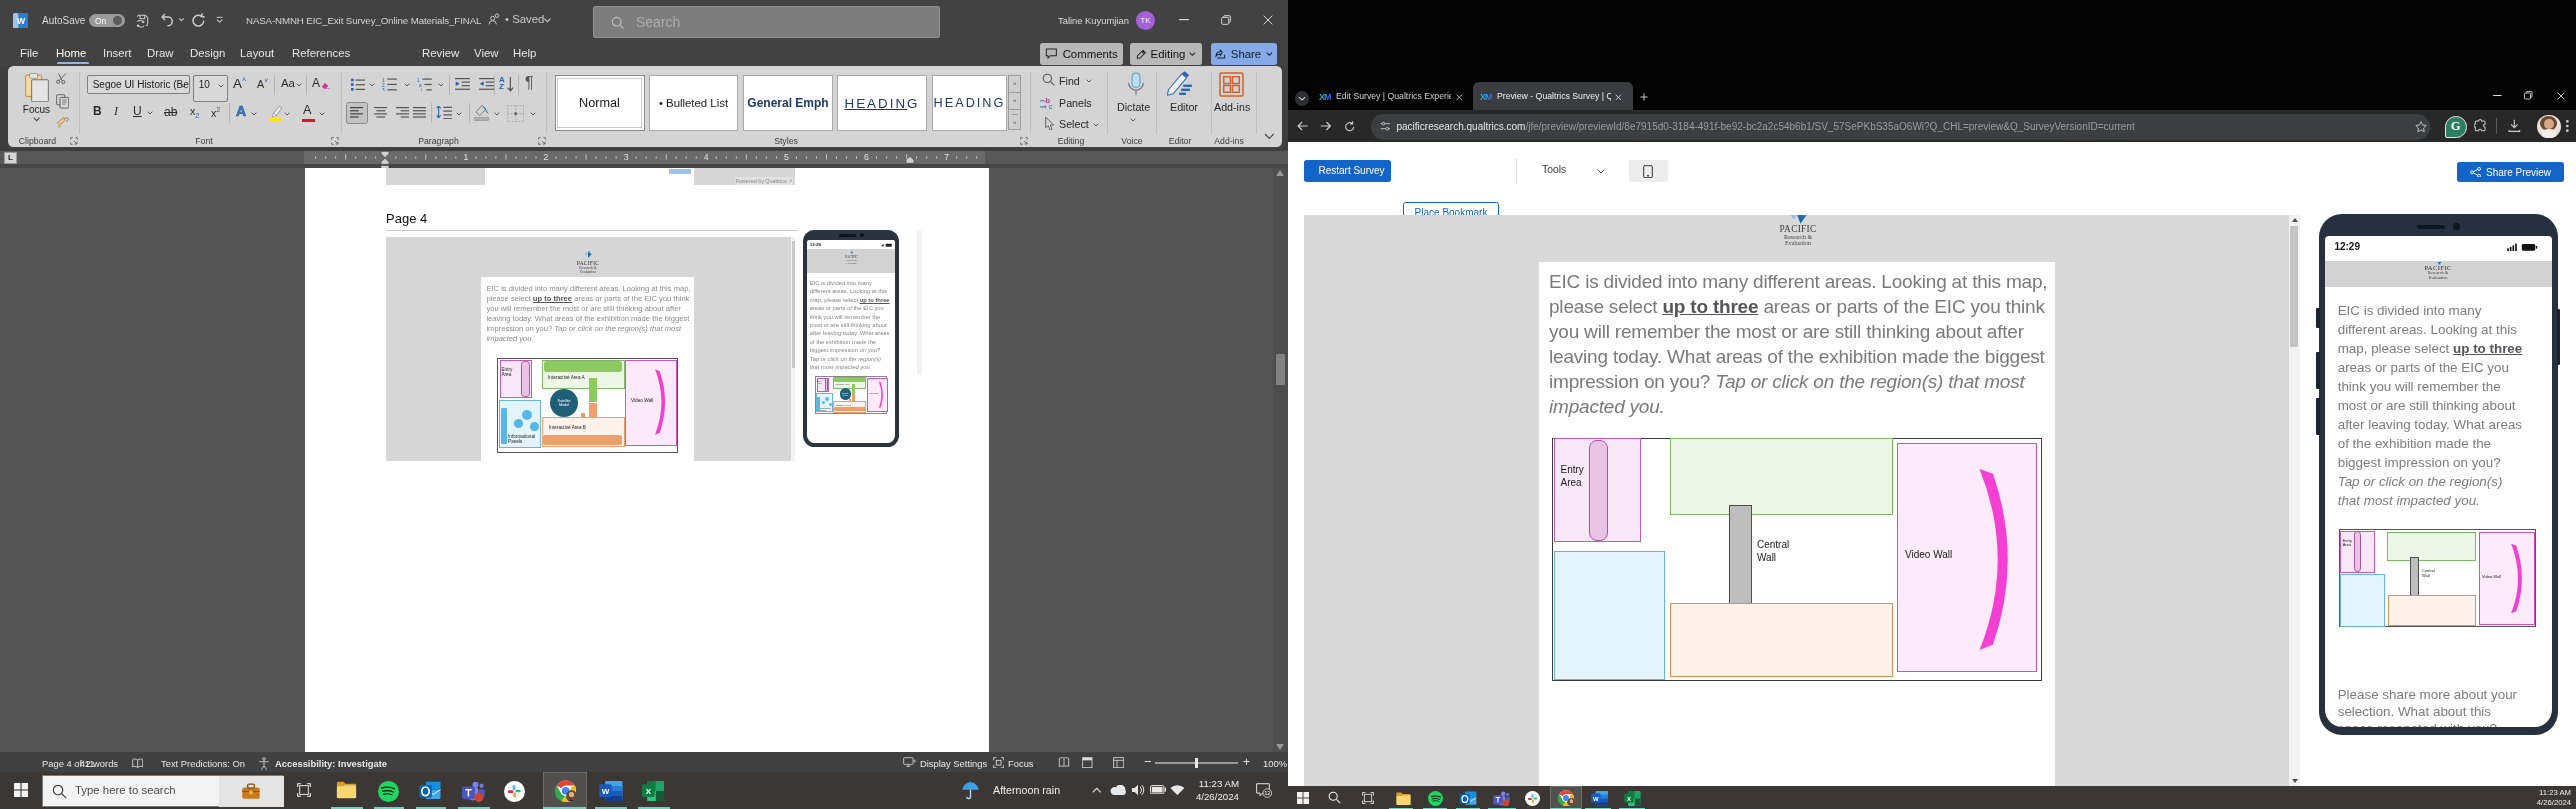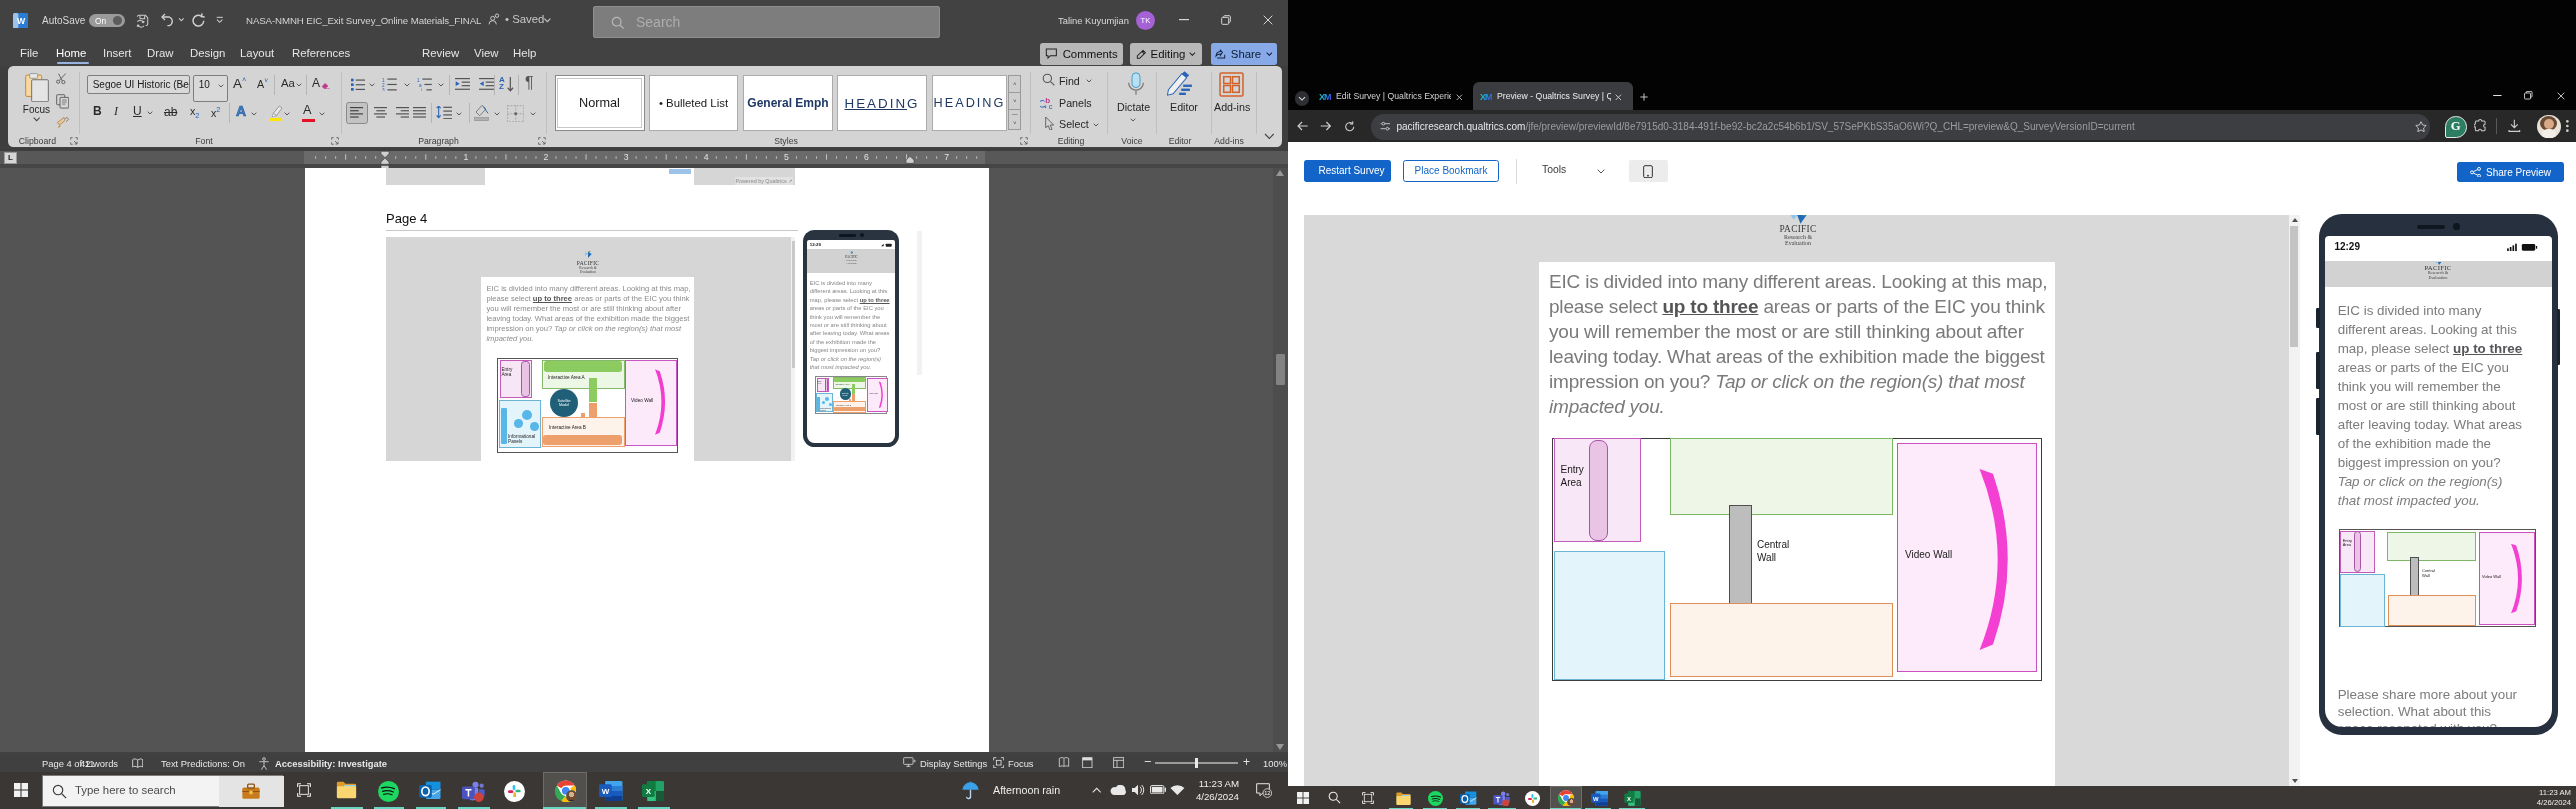--- a/index.html
+++ b/index.html
@@ -22,21 +22,21 @@
 #wpage { left:305px; top:0px; width:684px; height:584px; background:#fff; }
 #wstatus { left:0; top:753px; width:1288px; height:19.5px; background:#404040; color:#e8e8e8; font-size:9.4px; }
 #tbarL { left:0; top:772px; width:1288px; height:37px; background:#3a3734; }
 #tbarR { left:1288px; top:786px; width:1288px; height:23px; background:#3a3734; }
 
 #chrome { left:1288px; top:0; width:1288px; height:809px; background:#030303; }
 #ctabs { left:0; top:79px; width:1288px; height:31px; }
 #ctoolbar { left:0; top:110px; width:1288px; height:32px; background:#282828; }
 #cbody { left:0; top:142px; width:1288px; height:644px; background:#ffffff; }
 .btn-blue { background:#1264c8; color:#fff; border-radius:2.7px; font-size:10px; display:flex; align-items:center; justify-content:center; }
-.btn-outline { background:#fff; color:#1264c8; border:0.7px solid #1264c8; border-radius:2.7px; font-size:10px; display:flex; align-items:center; justify-content:center; }
+.btn-outline { background:#fff; color:#1264c8; border:0.7px solid #1264c8; border-radius:2.7px; font-size:10px; display:flex; align-items:center; justify-content:center;margin-top:42px; }
 #survarea { left:16px; top:73px; width:985px; height:578px; background:#d9d9d9; overflow:hidden; }
 #survcard { left:235px; top:47px; width:516px; height:531px; background:#fff; }
 .stext { color:#7a7a7c; font-size:19px; line-height:25px; letter-spacing:-0.2px; }
 
 #phone { left:1031px; top:72px; width:239px; height:521px; background:#27303e; border-radius:23px; }
 #pscreen { left:6px; top:22px; width:227px; height:491px; background:#fff; border-radius:4px 4px 17.4px 17.4px; overflow:hidden; }
 .ptext { color:#7c7c7e; font-size:13.4px; line-height:19px; }
 
 #shot { left:81px; top:69px; width:409px; height:224px; background:#d6d6d6; overflow:hidden; }
 #shotcard { left:95px; top:40px; width:213px; height:184px; background:#fff; }

